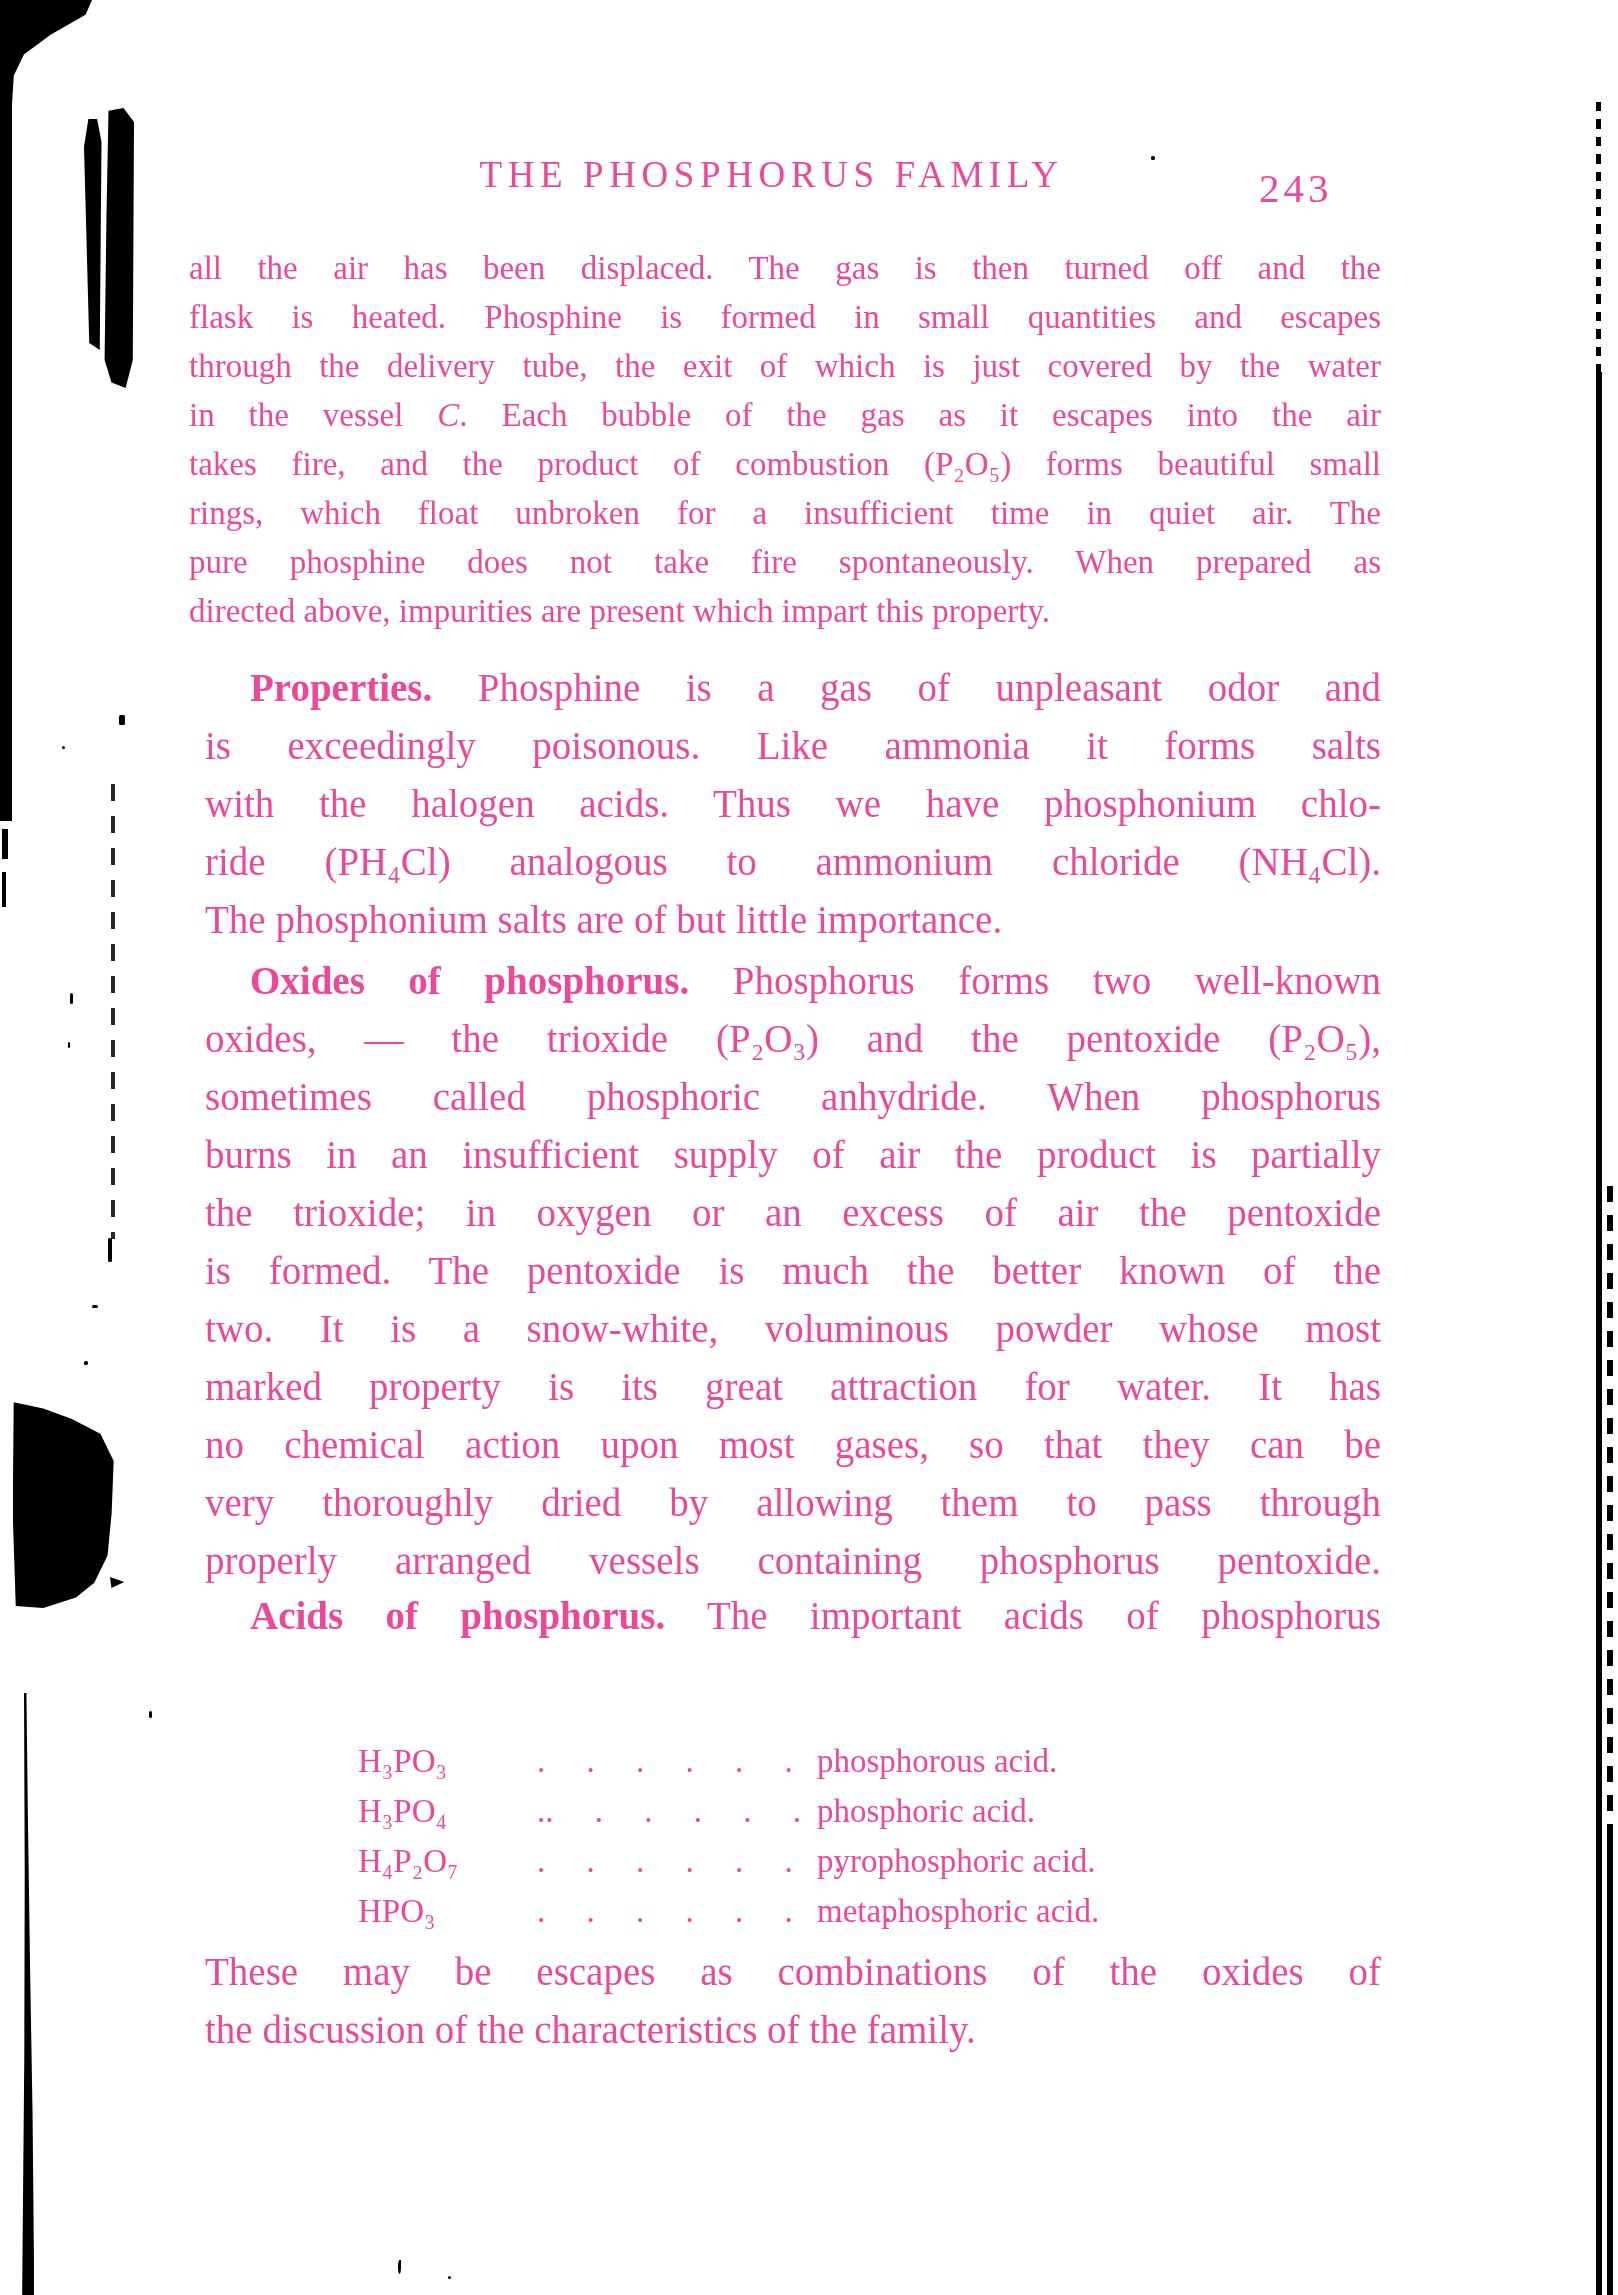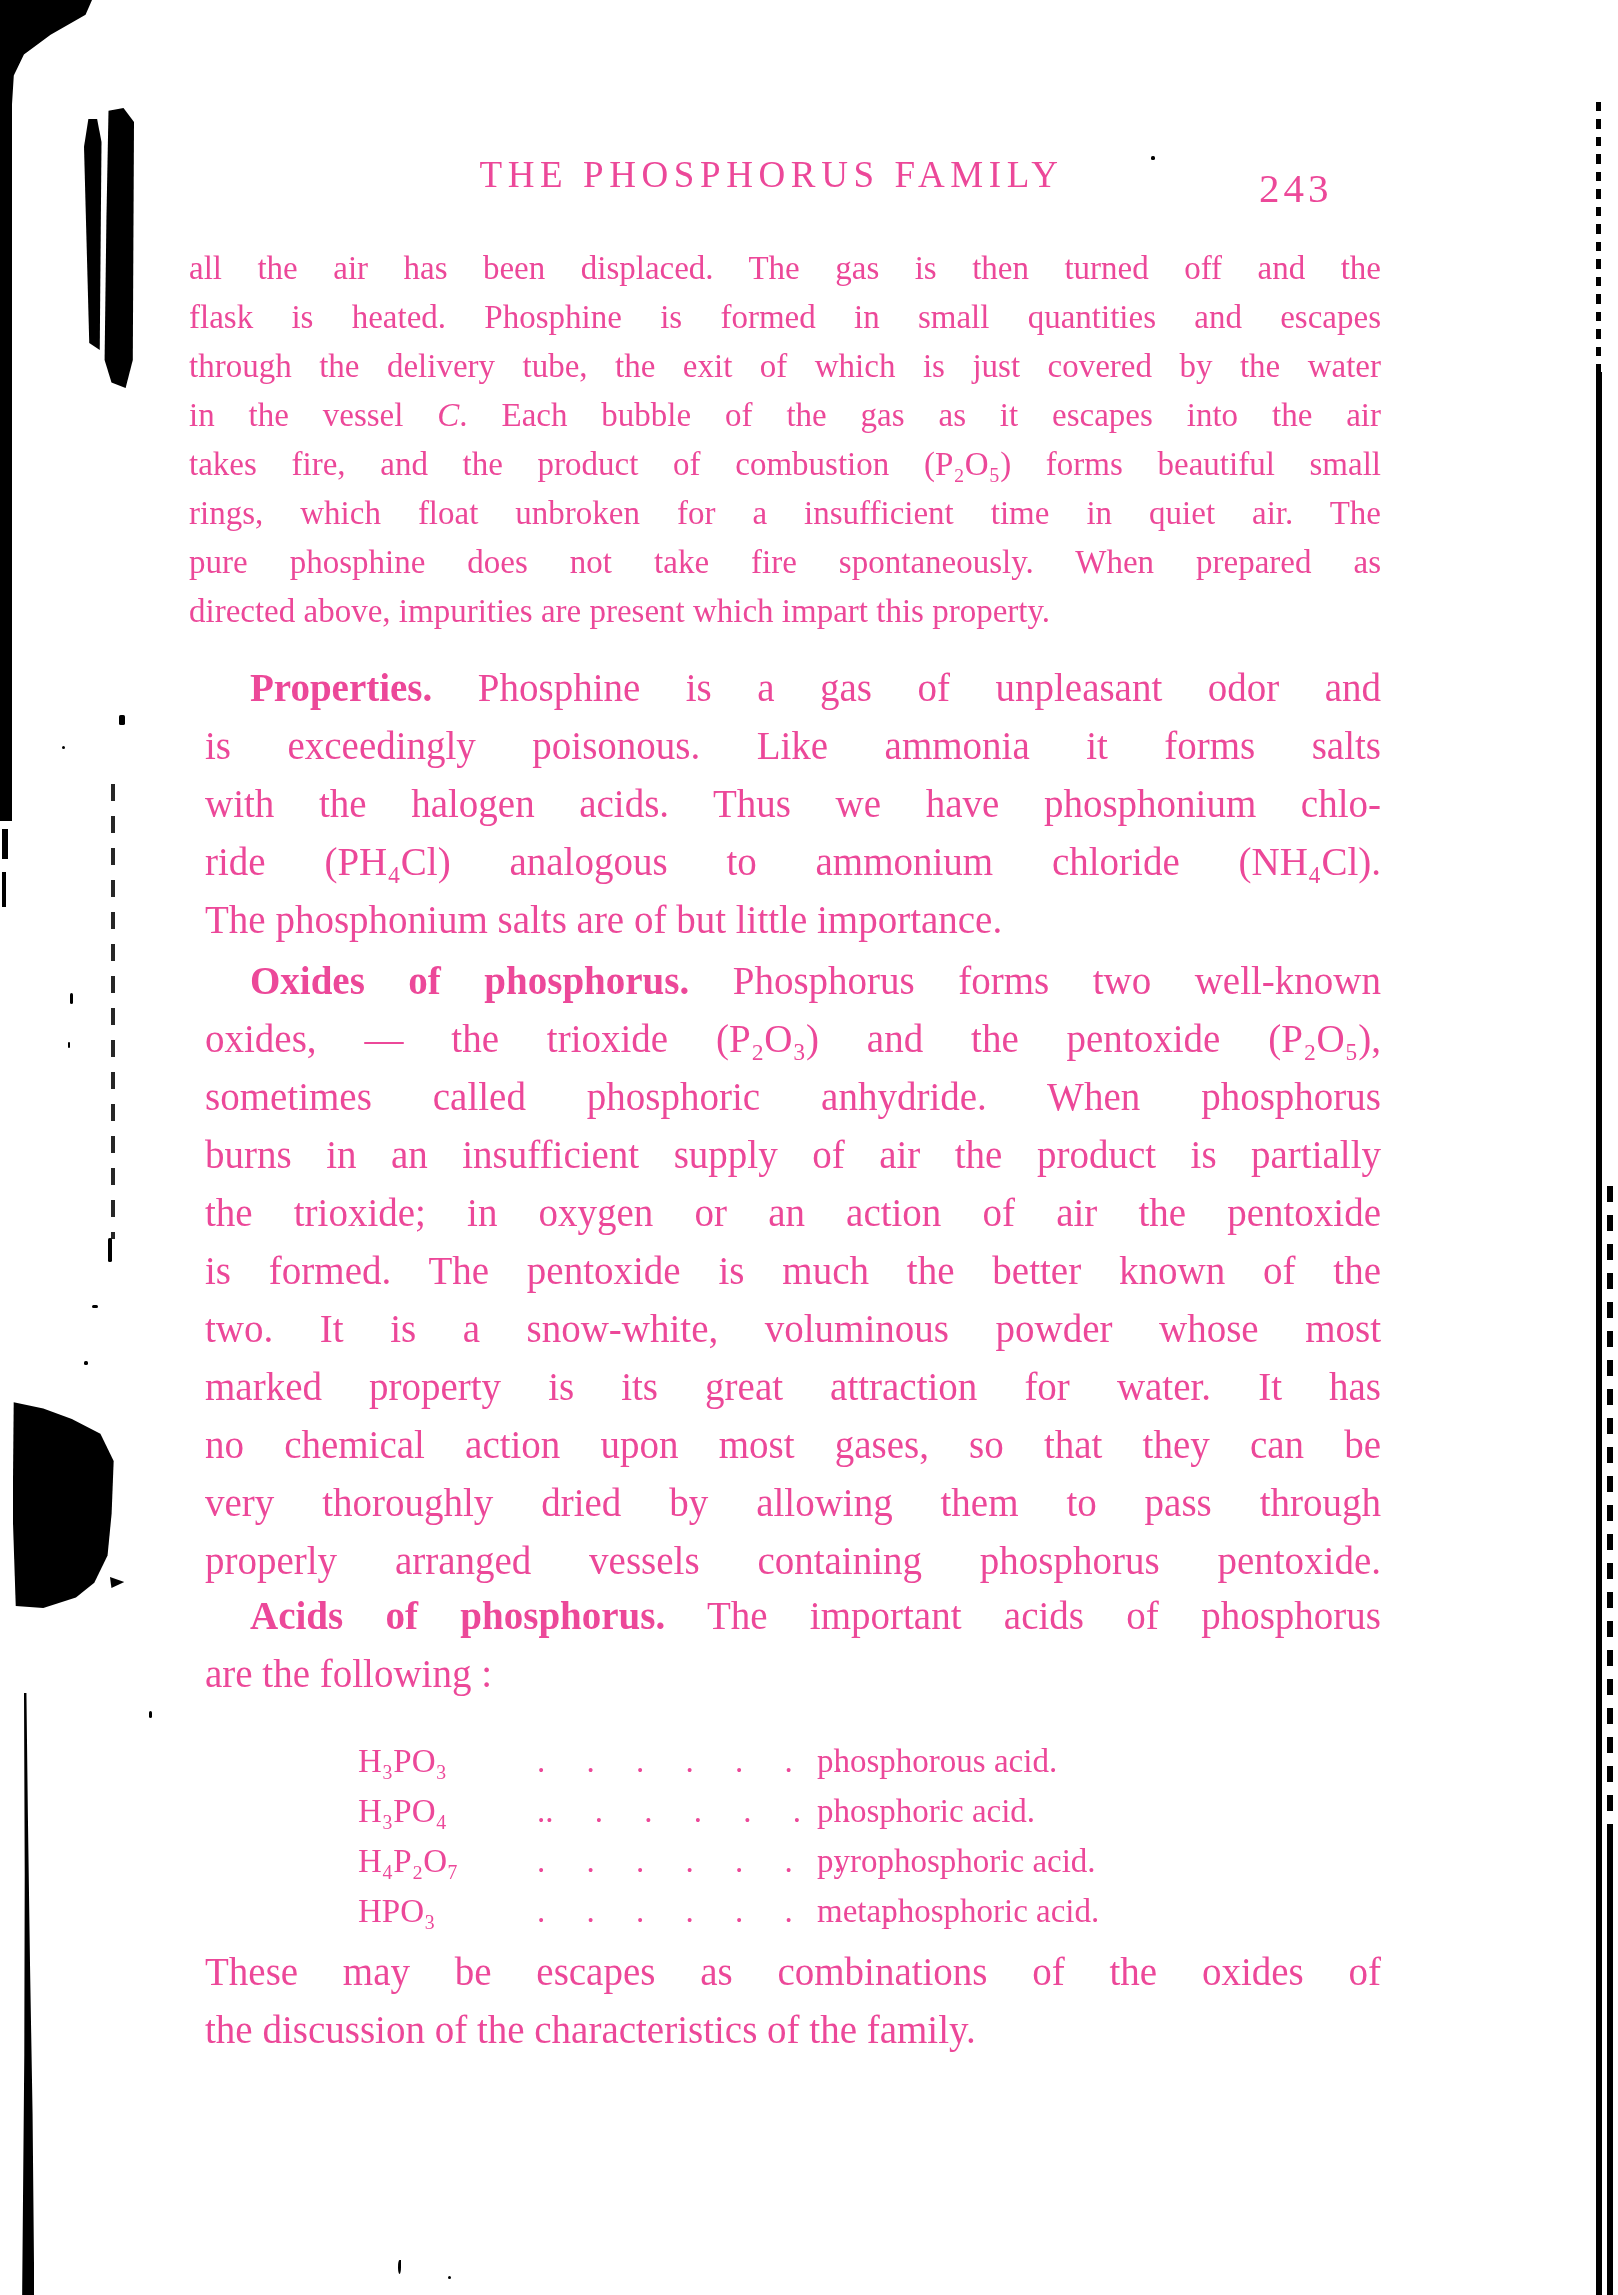--- a/index.html
+++ b/index.html
@@ -89,32 +89,31 @@
     <div class="line">with the halogen acids. Thus we have phosphonium chlo-</div>
     <div class="line">ride (PH₄Cl) analogous to ammonium chloride (NH₄Cl).</div>
     <div class="line last">The phosphonium salts are of but little importance.</div>
   </div>
 
   <div class="para p-lg" style="top:952px">
     <div class="line indent"><span class="b">Oxides of phosphorus.</span> <span>Phosphorus forms two well-known</span></div>
     <div class="line">oxides, — the trioxide (P₂O₃) and the pentoxide (P₂O₅),</div>
     <div class="line">sometimes called phosphoric anhydride. When phosphorus</div>
     <div class="line">burns in an insufficient supply of air the product is partially</div>
-    <div class="line">the trioxide; in oxygen or an action of air the pentoxide</div>
+    <div class="line">the trioxide; in oxygen or an excess of air the pentoxide</div>
     <div class="line">is formed. The pentoxide is much the better known of the</div>
     <div class="line">two. It is a snow-white, voluminous powder whose most</div>
     <div class="line">marked property is its great attraction for water. It has</div>
     <div class="line">no chemical action upon most gases, so that they can be</div>
     <div class="line">very thoroughly dried by allowing them to pass through</div>
     <div class="line">properly arranged vessels containing phosphorus pentoxide.</div>
   </div>
 
   <div class="para p-lg" style="top:1587px">
     <div class="line indent"><span class="b">Acids of phosphorus.</span> <span>The important acids of phosphorus</span></div>
-    <div class="line last">are the following :</div>
   </div>
 
   <div class="acid-table">
     <div class="acid-row">
       <span class="f">H₃PO₃</span>
       <span class="d">. . . . . . .</span>
       <span class="n">phosphorous acid.</span>
     </div>
     <div class="acid-row">
       <span class="f">H₃PO₄</span>

